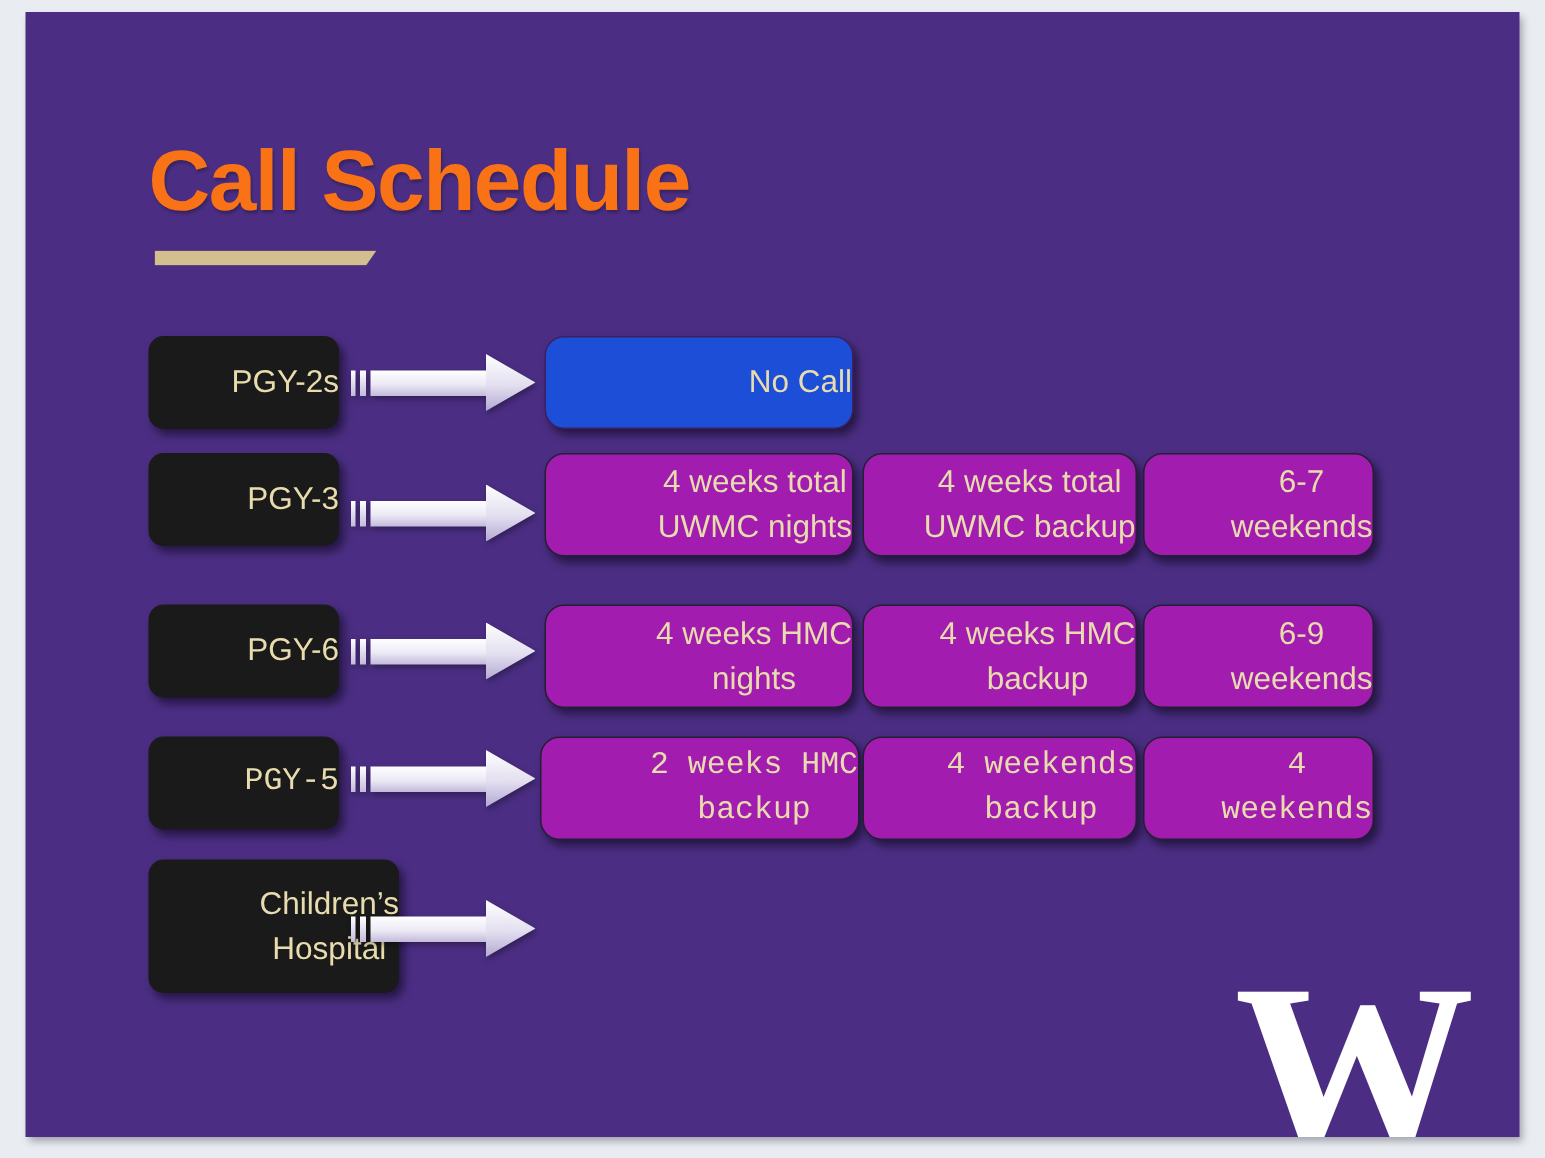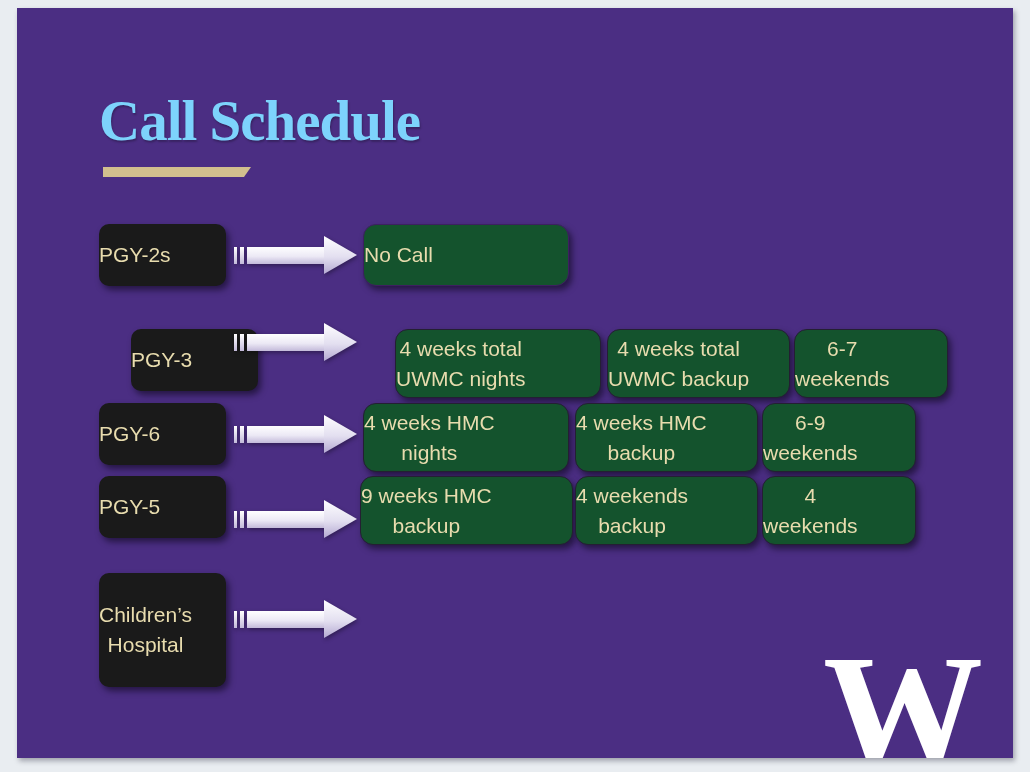--- a/index.html
+++ b/index.html
@@ -25,71 +25,70 @@
     height: 750px;
     background: #4b2e83;
     overflow: hidden;
     box-shadow: 2px 3px 5px rgba(50,50,70,0.40);
   }
   .title {
     position: absolute;
     left: 82px;
     top: 82px;
     margin: 0;
-    color: #7dd3fc;
+    color: #f97316;
     font-size: 57px;
     font-weight: 700;
     letter-spacing: -1px;
     line-height: 1.1;
     text-shadow: 1px 2px 2px rgba(0,0,0,0.25);
-    font-family: Liberation Serif, serif;
   }
   .underline {
     position: absolute;
     left: 86px;
     top: 159px;
     width: 148px;
     height: 10px;
     background: #d2bf8e;
     clip-path: polygon(0 0, 100% 0, calc(100% - 7px) 100%, 0 100%);
   }
   .label-box, .item-box {
     position: absolute;
     display: flex;
     align-items: center;
-    justify-content: flex-start;
+    justify-content: flex-end;
     text-align: center;
     color: #e8dcae;
     font-size: 21px;
     line-height: 30px;
     box-shadow: 3px 4px 6px rgba(8,4,18,0.55);
   }
   .label-box {
     left: 82px;
     width: 127px;
     height: 62px;
     background: #1a1a1a;
     border-radius: 10px;
   }
-  .label-box.tall { height: 114px; }
+  .label-box.tall { height: 89px; padding-left: 40px; }
   .item-box {
-    background: #14532d;
+    background: #a21caf;
     border-radius: 13px;
     border: 1px solid #241f33;
   }
   .item-box.purple {
-    background: #14532d;
+    background: #1d4ed8;
     border: 1px solid #3d2060;
   }
   .bind-text { white-space: pre-line; }
   
   .r1 { top: 216px; }
-  .r2 { top: 321px; margin-left: 32px; }
+  .r2 { top: 294px; }
   .r3 { top: 395px; }
-  .r4 { top: 468px; }
+  .r4 { top: 483px; font-family: Liberation Mono, monospace; }
   .r5 { top: 565px; }
   
   .c1  { left: 346px; width: 204px; }
   .c1w { left: 343px; width: 211px; }
   .c2  { left: 558px; width: 181px; }
   .c3  { left: 745px; width: 152px; }
   
   .h1 { height: 60px; }
   .h2 { height: 67px; }
   .h3 { height: 105px; }
@@ -210,21 +209,21 @@
     <div class="label-box r4">
       <span class="bind-text">PGY-5</span>
     </div>
     <div class="arrow a4">
       <span class="tail1"></span>
       <span class="tail2"></span>
       <span class="shaft"></span>
       <span class="head"></span>
     </div>
     <div class="item-box r4 c1w h2">
-      <span class="bind-text">9 weeks HMC
+      <span class="bind-text">2 weeks HMC
 backup</span>
     </div>
     <div class="item-box r4 c2 h2">
       <span class="bind-text">4 weekends
 backup</span>
     </div>
     <div class="item-box r4 c3 h2">
       <span class="bind-text">4
 weekends</span>
     </div>

